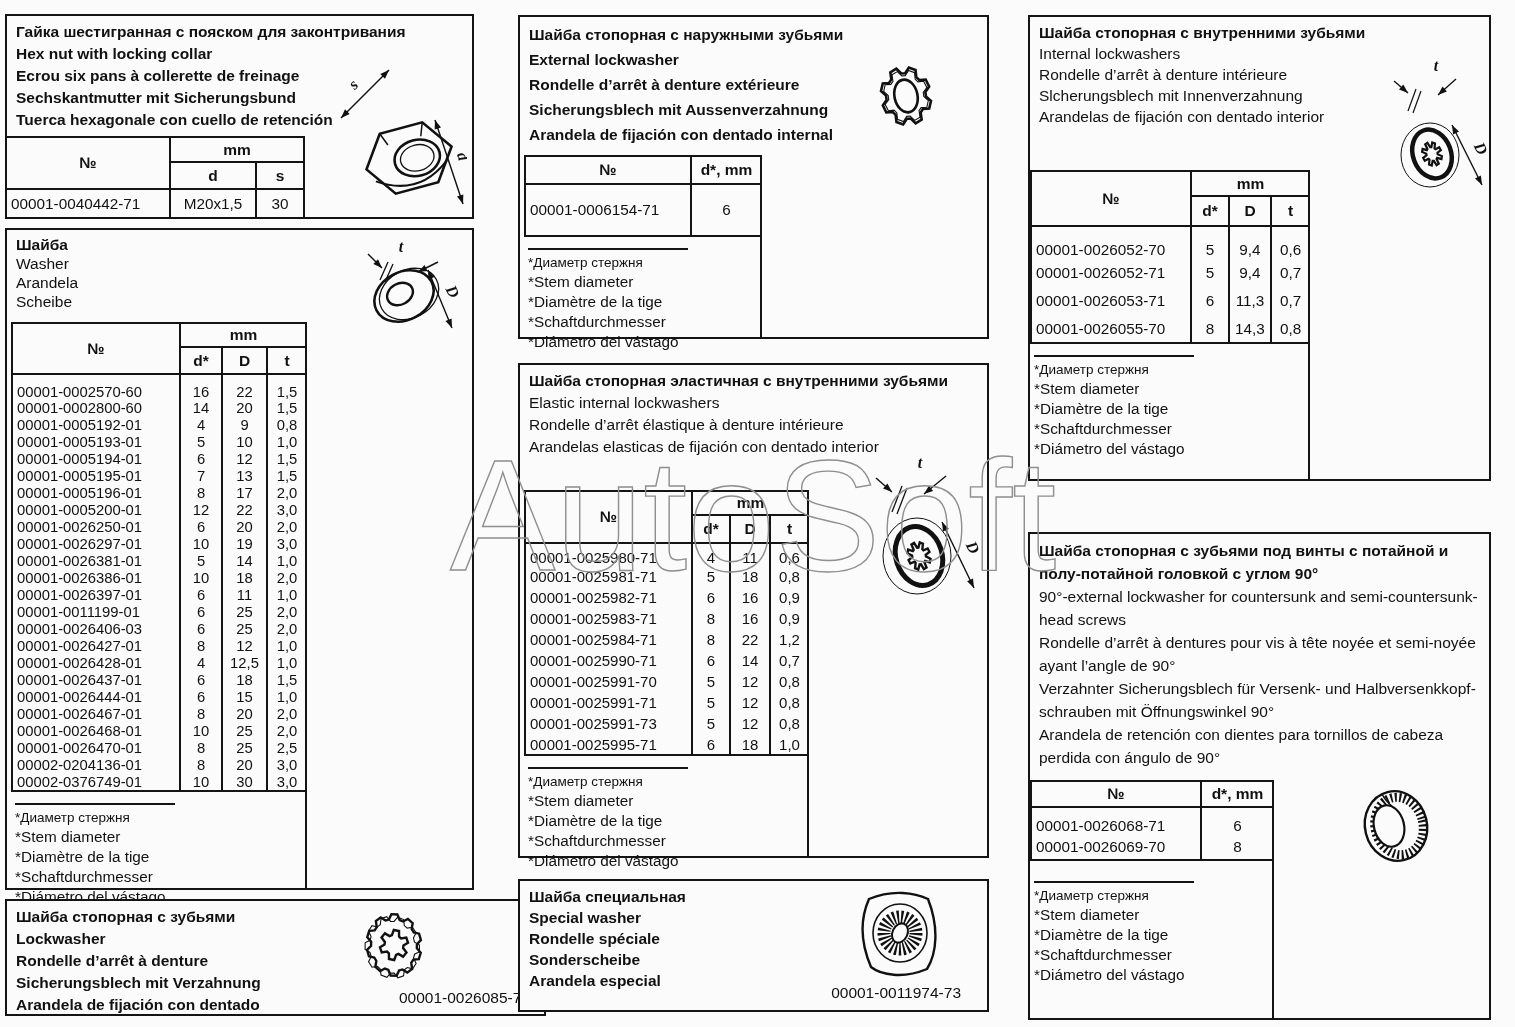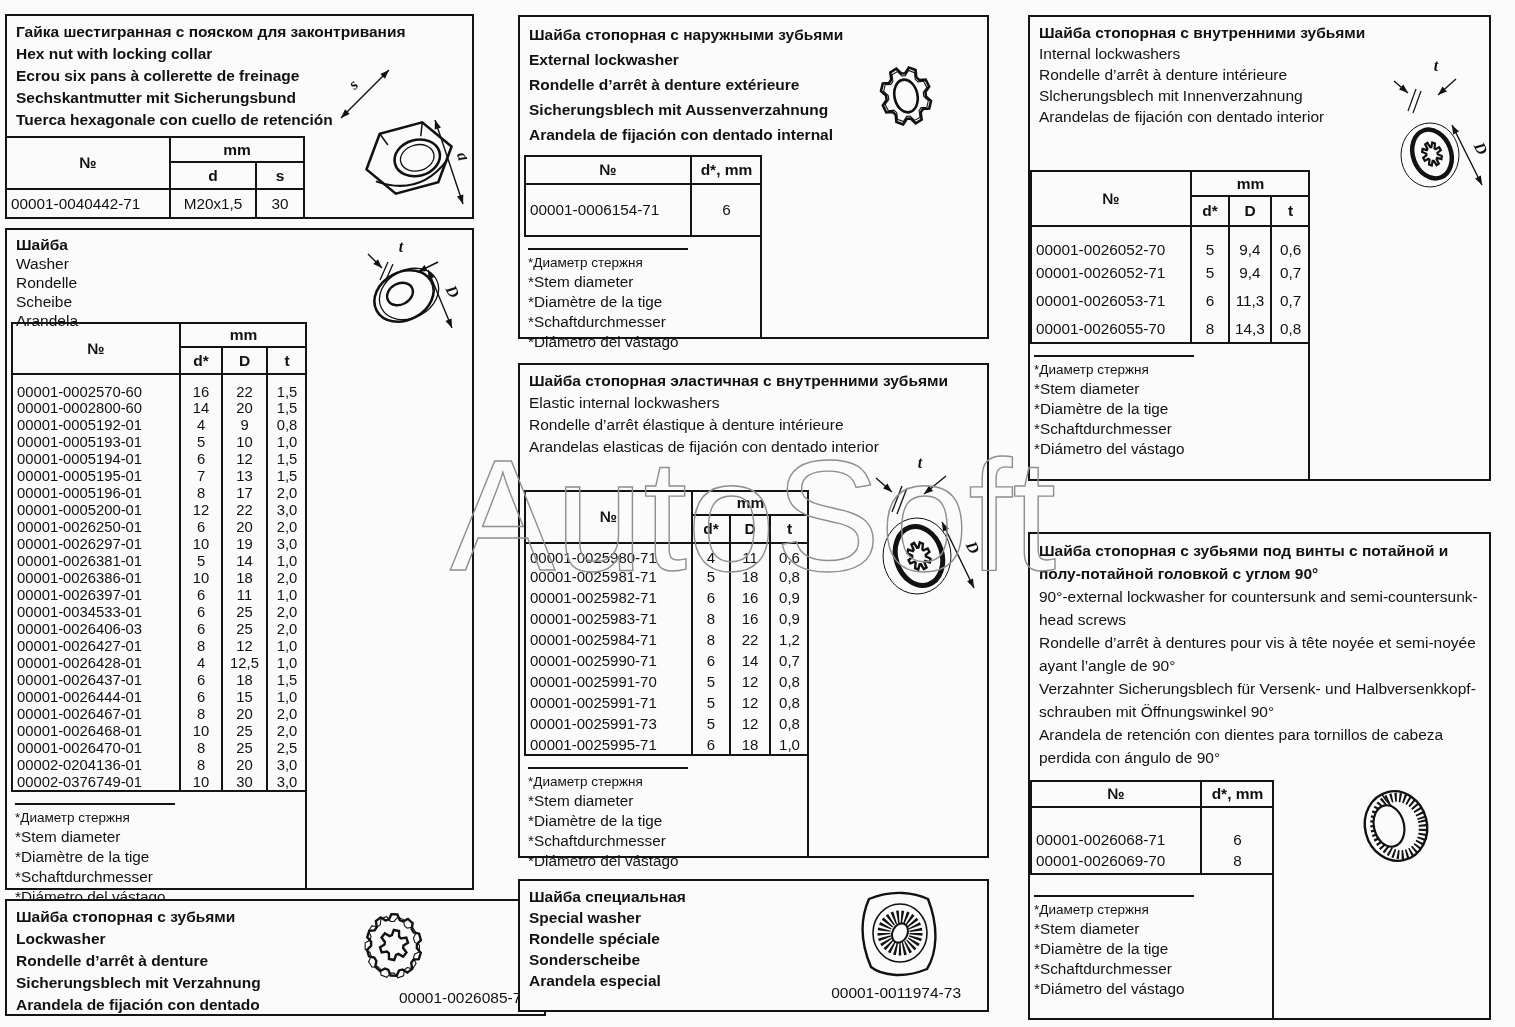--- a/index.html
+++ b/index.html
@@ -40,21 +40,21 @@
   .tbl-elastic thead tr:nth-child(1) th{height:24px}
   .tbl-elastic thead tr:nth-child(2) th{height:28px}
   .tbl-elastic tbody td{height:21px;font-size:15px;line-height:17px}
   .tbl-elastic tbody tr:first-child td{padding-top:5px}
   .tbl-internal thead tr:nth-child(1) th{height:25px}
   .tbl-internal thead tr:nth-child(2) th{height:30px}
   .tbl-internal tbody td{height:28px}
   .tbl-internal tbody tr:first-child td{padding-top:14px}
   .tbl-deg90 thead th{height:26px}
   .tbl-deg90 tbody td{height:25px}
-  .tbl-deg90 tbody tr:first-child td{padding-top:23px}
+  .tbl-deg90 tbody tr:first-child td{padding-top:9px}
   
   .footnote{padding-left:4px;margin-top:11px}
   .fn-over{width:160px;border-top:2px solid #141414;margin-bottom:3px}
   .fn-ru{font-size:13.5px;line-height:19px}
   .fn-line{font-size:15.3px;line-height:20px}
   .partnum{position:absolute;font-size:15.5px;white-space:nowrap}
   .icon{position:absolute}
   .dim{font-family:"Liberation Serif",serif;font-style:italic;font-weight:bold;font-size:16px;fill:#111;text-anchor:middle}
   .wm{position:absolute;left:448px;top:430px;z-index:30;pointer-events:none}
 </style>
@@ -114,23 +114,22 @@
         </g>
       <text class="dim" transform="translate(26 32) rotate(-45)">s</text>
       <text class="dim" transform="translate(127 102) rotate(72)">d</text>
     </svg>
   </div>
 
   <div class="panel lh19" style="left:5px;top:228px;width:469px;height:662px">
     <div class="titles">
       <div class="title-ru">Шайба</div>
       <div class="title-line">Washer</div>
-      <div class="title-line">Rondelle</div>
+      <div class="title-line">Arandela</div>
       <div class="title-line">Scheibe</div>
-      <div class="title-line">Arandela</div>
     </div>
     <div class="tablecol" style="left:4px;top:92px;bottom:0;width:296px">
       <table class="datatable tbl-washer" style="width:294px">
         <colgroup>
             <col style="width:168px">
             <col style="width:42px">
             <col style="width:45px">
             <col style="width:39px">
           </colgroup>
         <thead>
@@ -217,21 +216,21 @@
               <td class="c-num">18</td>
               <td class="c-num">2,0</td>
             </tr>
             <tr>
               <td class="c-no">00001-0026397-01</td>
               <td class="c-num">6</td>
               <td class="c-num">11</td>
               <td class="c-num">1,0</td>
             </tr>
             <tr>
-              <td class="c-no">00001-0034533-01</td>
+              <td class="c-no">00001-0011199-01</td>
               <td class="c-num">6</td>
               <td class="c-num">25</td>
               <td class="c-num">2,0</td>
             </tr>
             <tr>
               <td class="c-no">00001-0026406-03</td>
               <td class="c-num">6</td>
               <td class="c-num">25</td>
               <td class="c-num">2,0</td>
             </tr>

